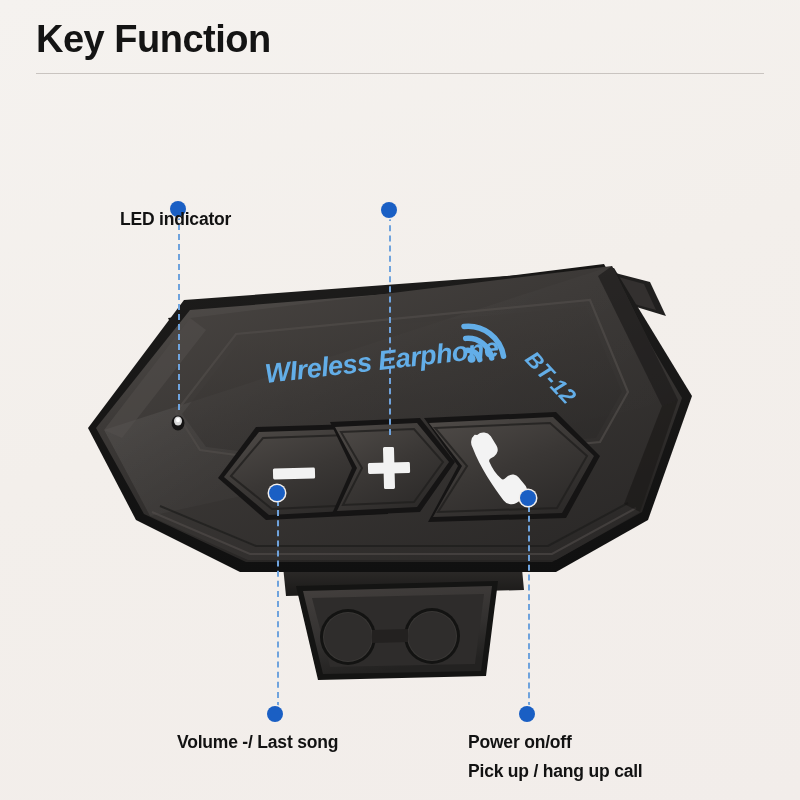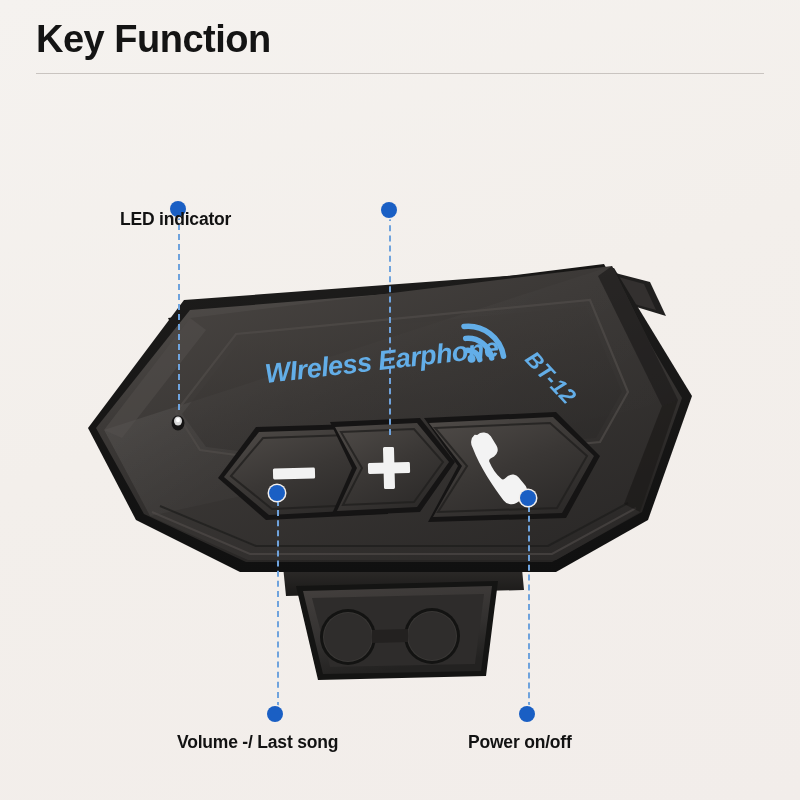--- a/index.html
+++ b/index.html
@@ -300,14 +300,15 @@
   <div class="dot" id="dot-voldown-end"></div>
   <div class="dot" id="dot-power-end"></div>
 
   <div class="callout-label" id="label-led">LED indicator</div>
 
 
   <div class="callout-label" id="label-voldown">Volume -/ Last song</div>
 
   <div class="callout-label" id="label-power">Power on/off</div>
 
+  <div class="callout-label" id="label-pickup">Pick up / hang up call</div>
 
 </div>
 
 </body></html>

